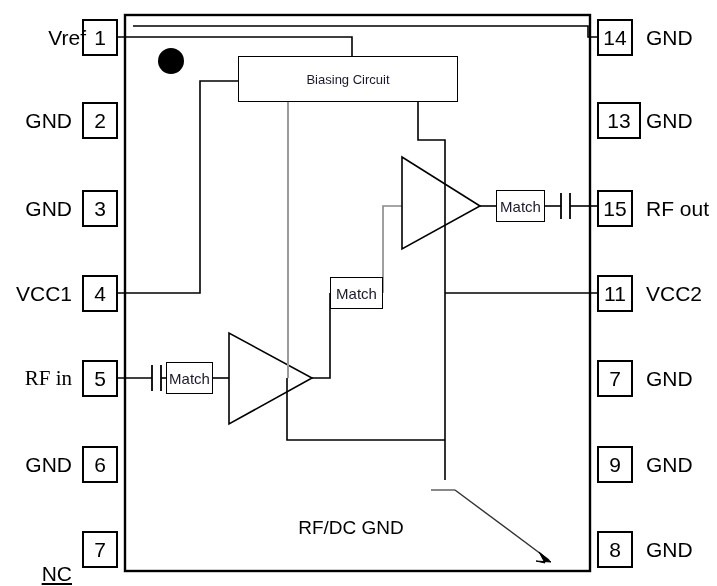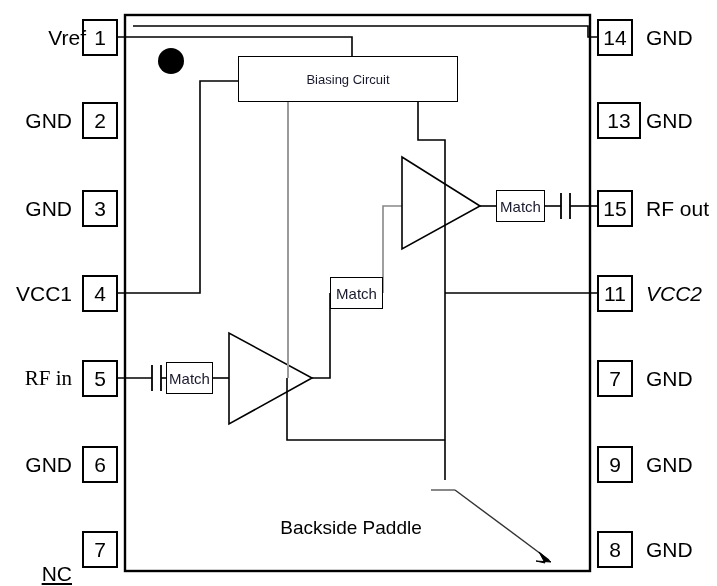--- a/index.html
+++ b/index.html
@@ -144,31 +144,30 @@
   <div class="pin-box" style="left:597px; top:102px; width:44px; height:37px;">13</div>
   <div class="pin-box" style="left:597px; top:190px; width:36px; height:37px;">15</div>
   <div class="pin-box" style="left:597px; top:275px; width:36px; height:37px;">11</div>
   <div class="pin-box" style="left:597px; top:360px; width:36px; height:37px;">7</div>
   <div class="pin-box" style="left:597px; top:446px; width:36px; height:37px;">9</div>
   <div class="pin-box" style="left:597px; top:531px; width:36px; height:37px;">8</div>
 
   <div class="pin-label right" style="left:646px; top:19px;  width:71px;">GND</div>
   <div class="pin-label right" style="left:646px; top:102px; width:71px;">GND</div>
   <div class="pin-label right" style="left:646px; top:190px; width:71px;">RF out</div>
-  <div class="pin-label right" style="left:646px; top:275px; width:71px;font-style:italic;">VCC2</div>
+  <div class="pin-label right" style="left:646px; top:275px; width:71px;">VCC2</div>
   <div class="pin-label right" style="left:646px; top:360px; width:71px;">GND</div>
   <div class="pin-label right" style="left:646px; top:446px; width:71px;">GND</div>
   <div class="pin-label right" style="left:646px; top:531px; width:71px;">GND</div>
 
   <div class="block block-bias" style="left:238px; top:56px; width:220px; height:46px;">Biasing Circuit</div>
 
   <div class="block block-match" style="left:166px; top:362px; width:47px; height:32px;">Match</div>
 
   <div class="block block-match" style="left:330px; top:277px; width:53px; height:32px;">Match</div>
 
   <div class="block block-match" style="left:496px; top:190px; width:49px; height:32px;">Match</div>
 
   <div class="paddle-note" style="left:271px; top:470px; width:160px;">
-    <div>Backside Paddle</div>
     <div>RF/DC GND</div>
   </div>
 
 </div>
 
 </body></html>

